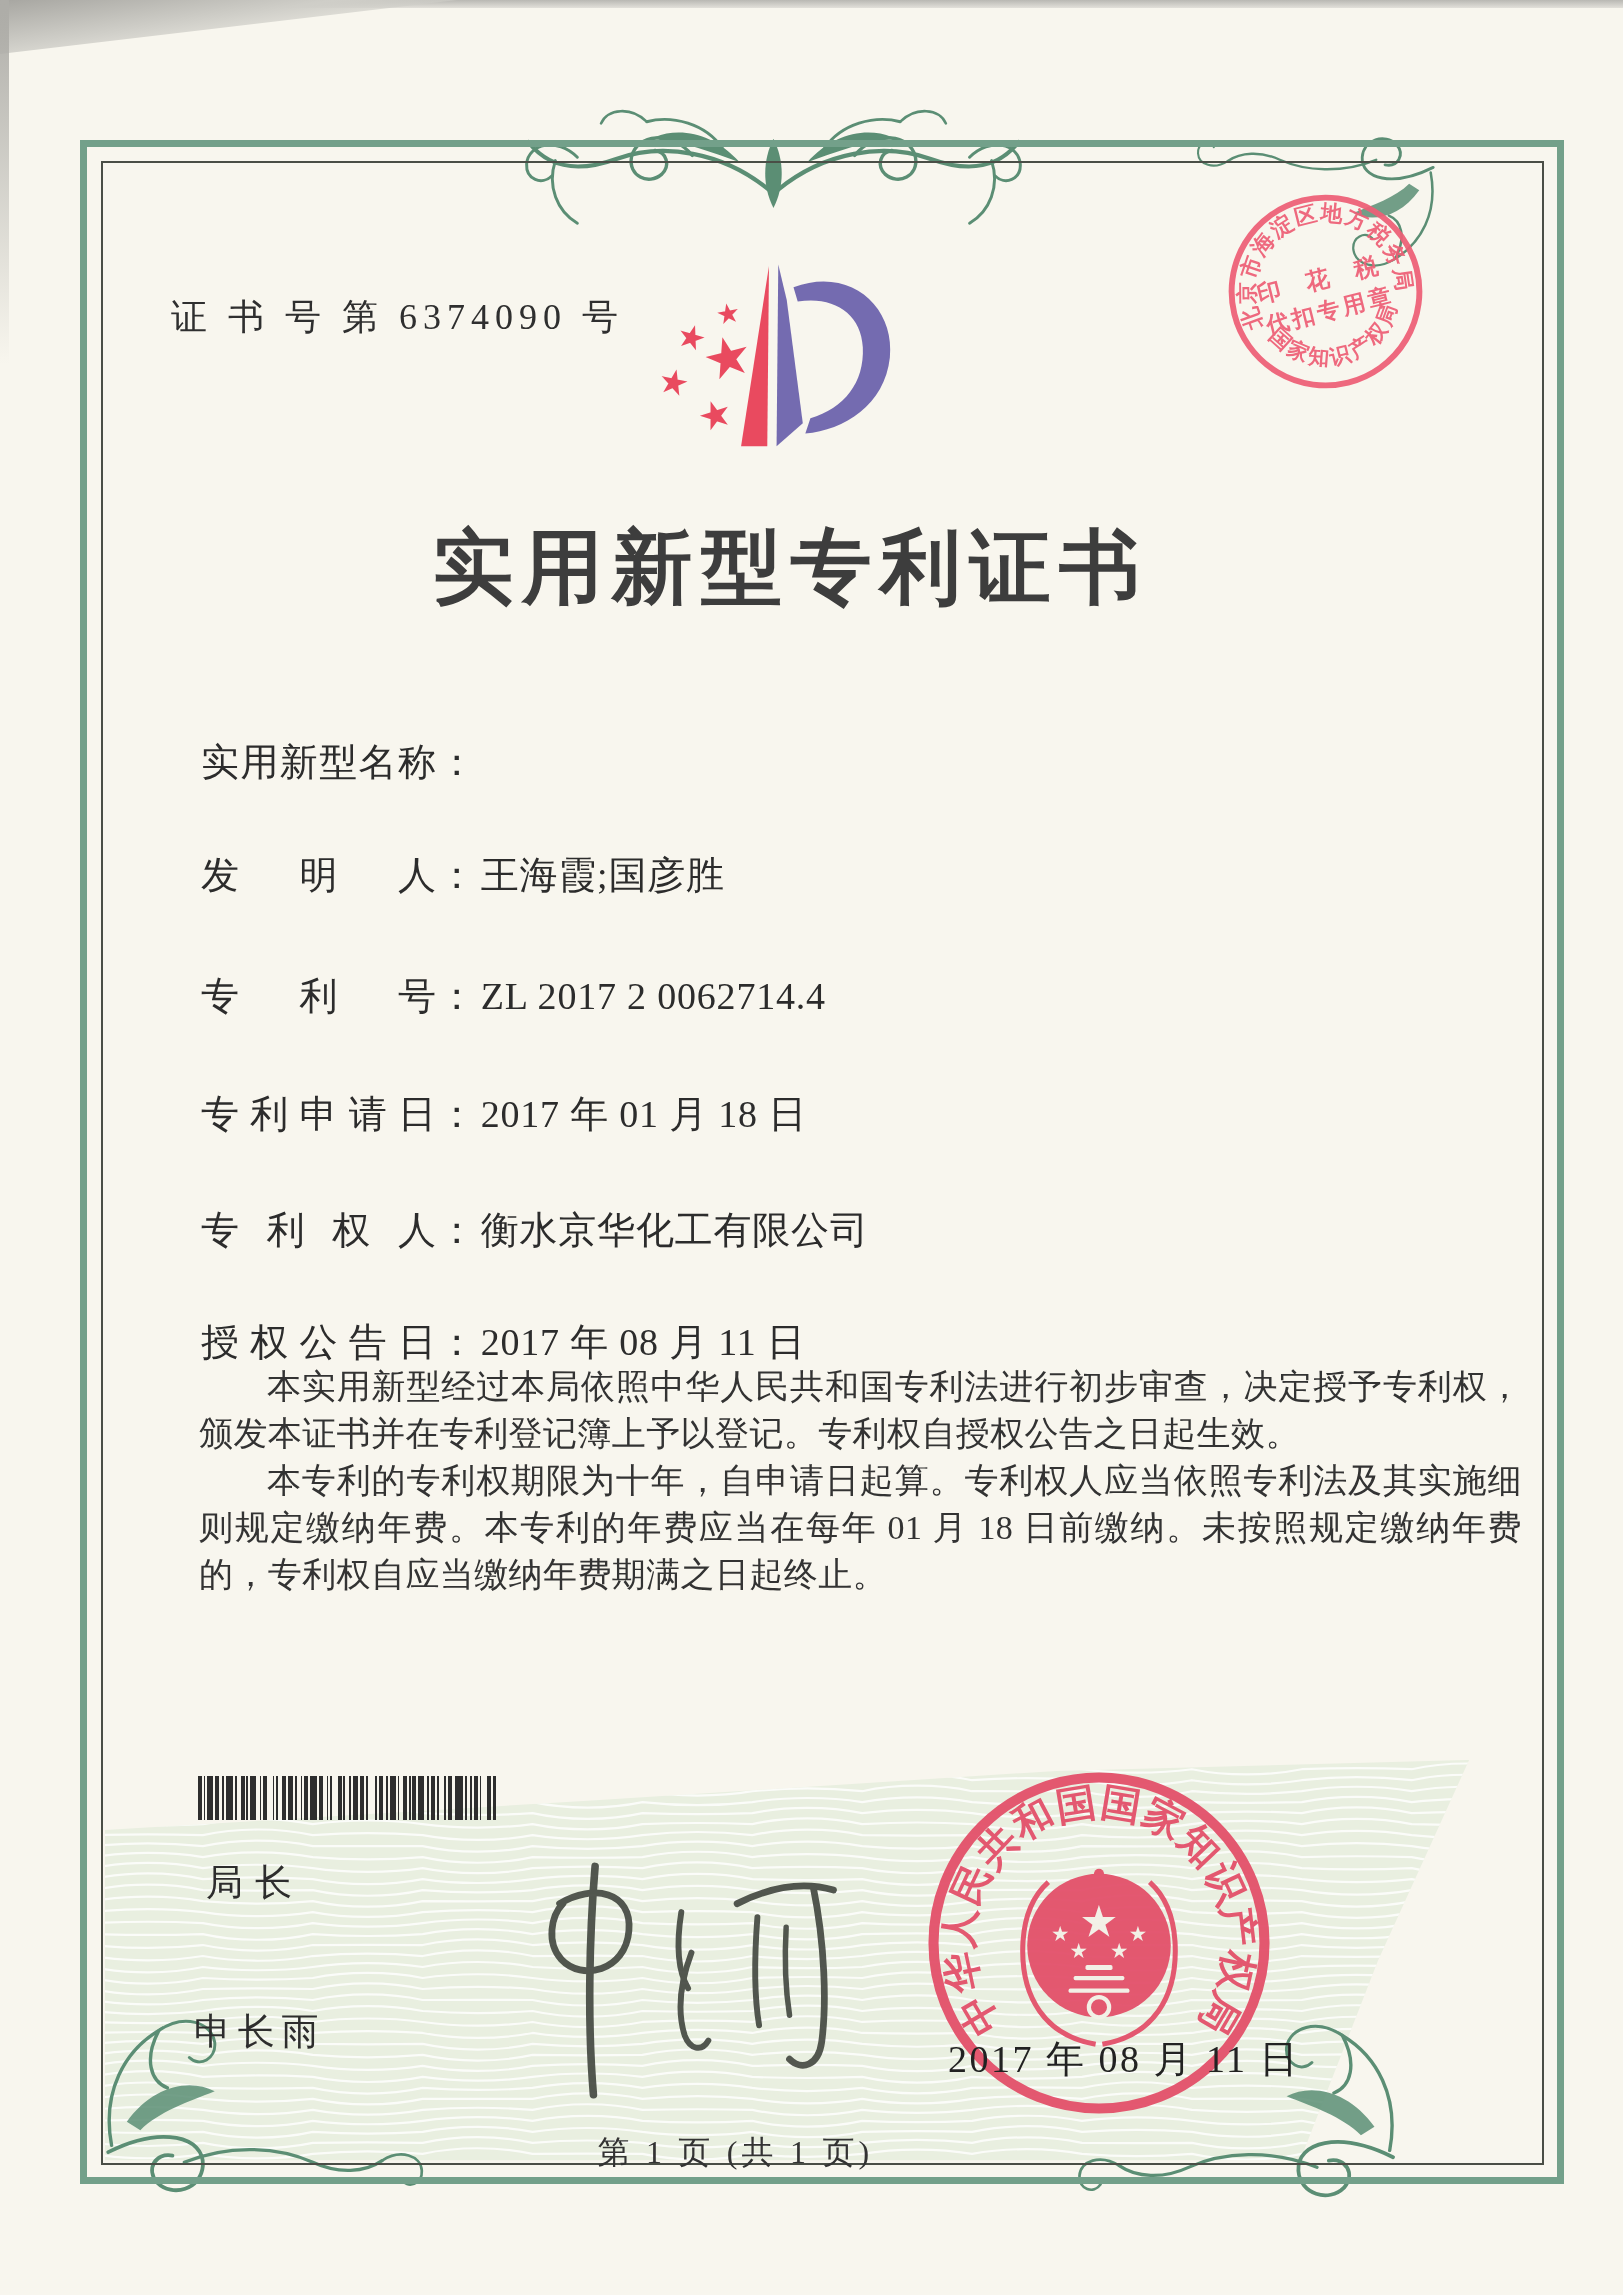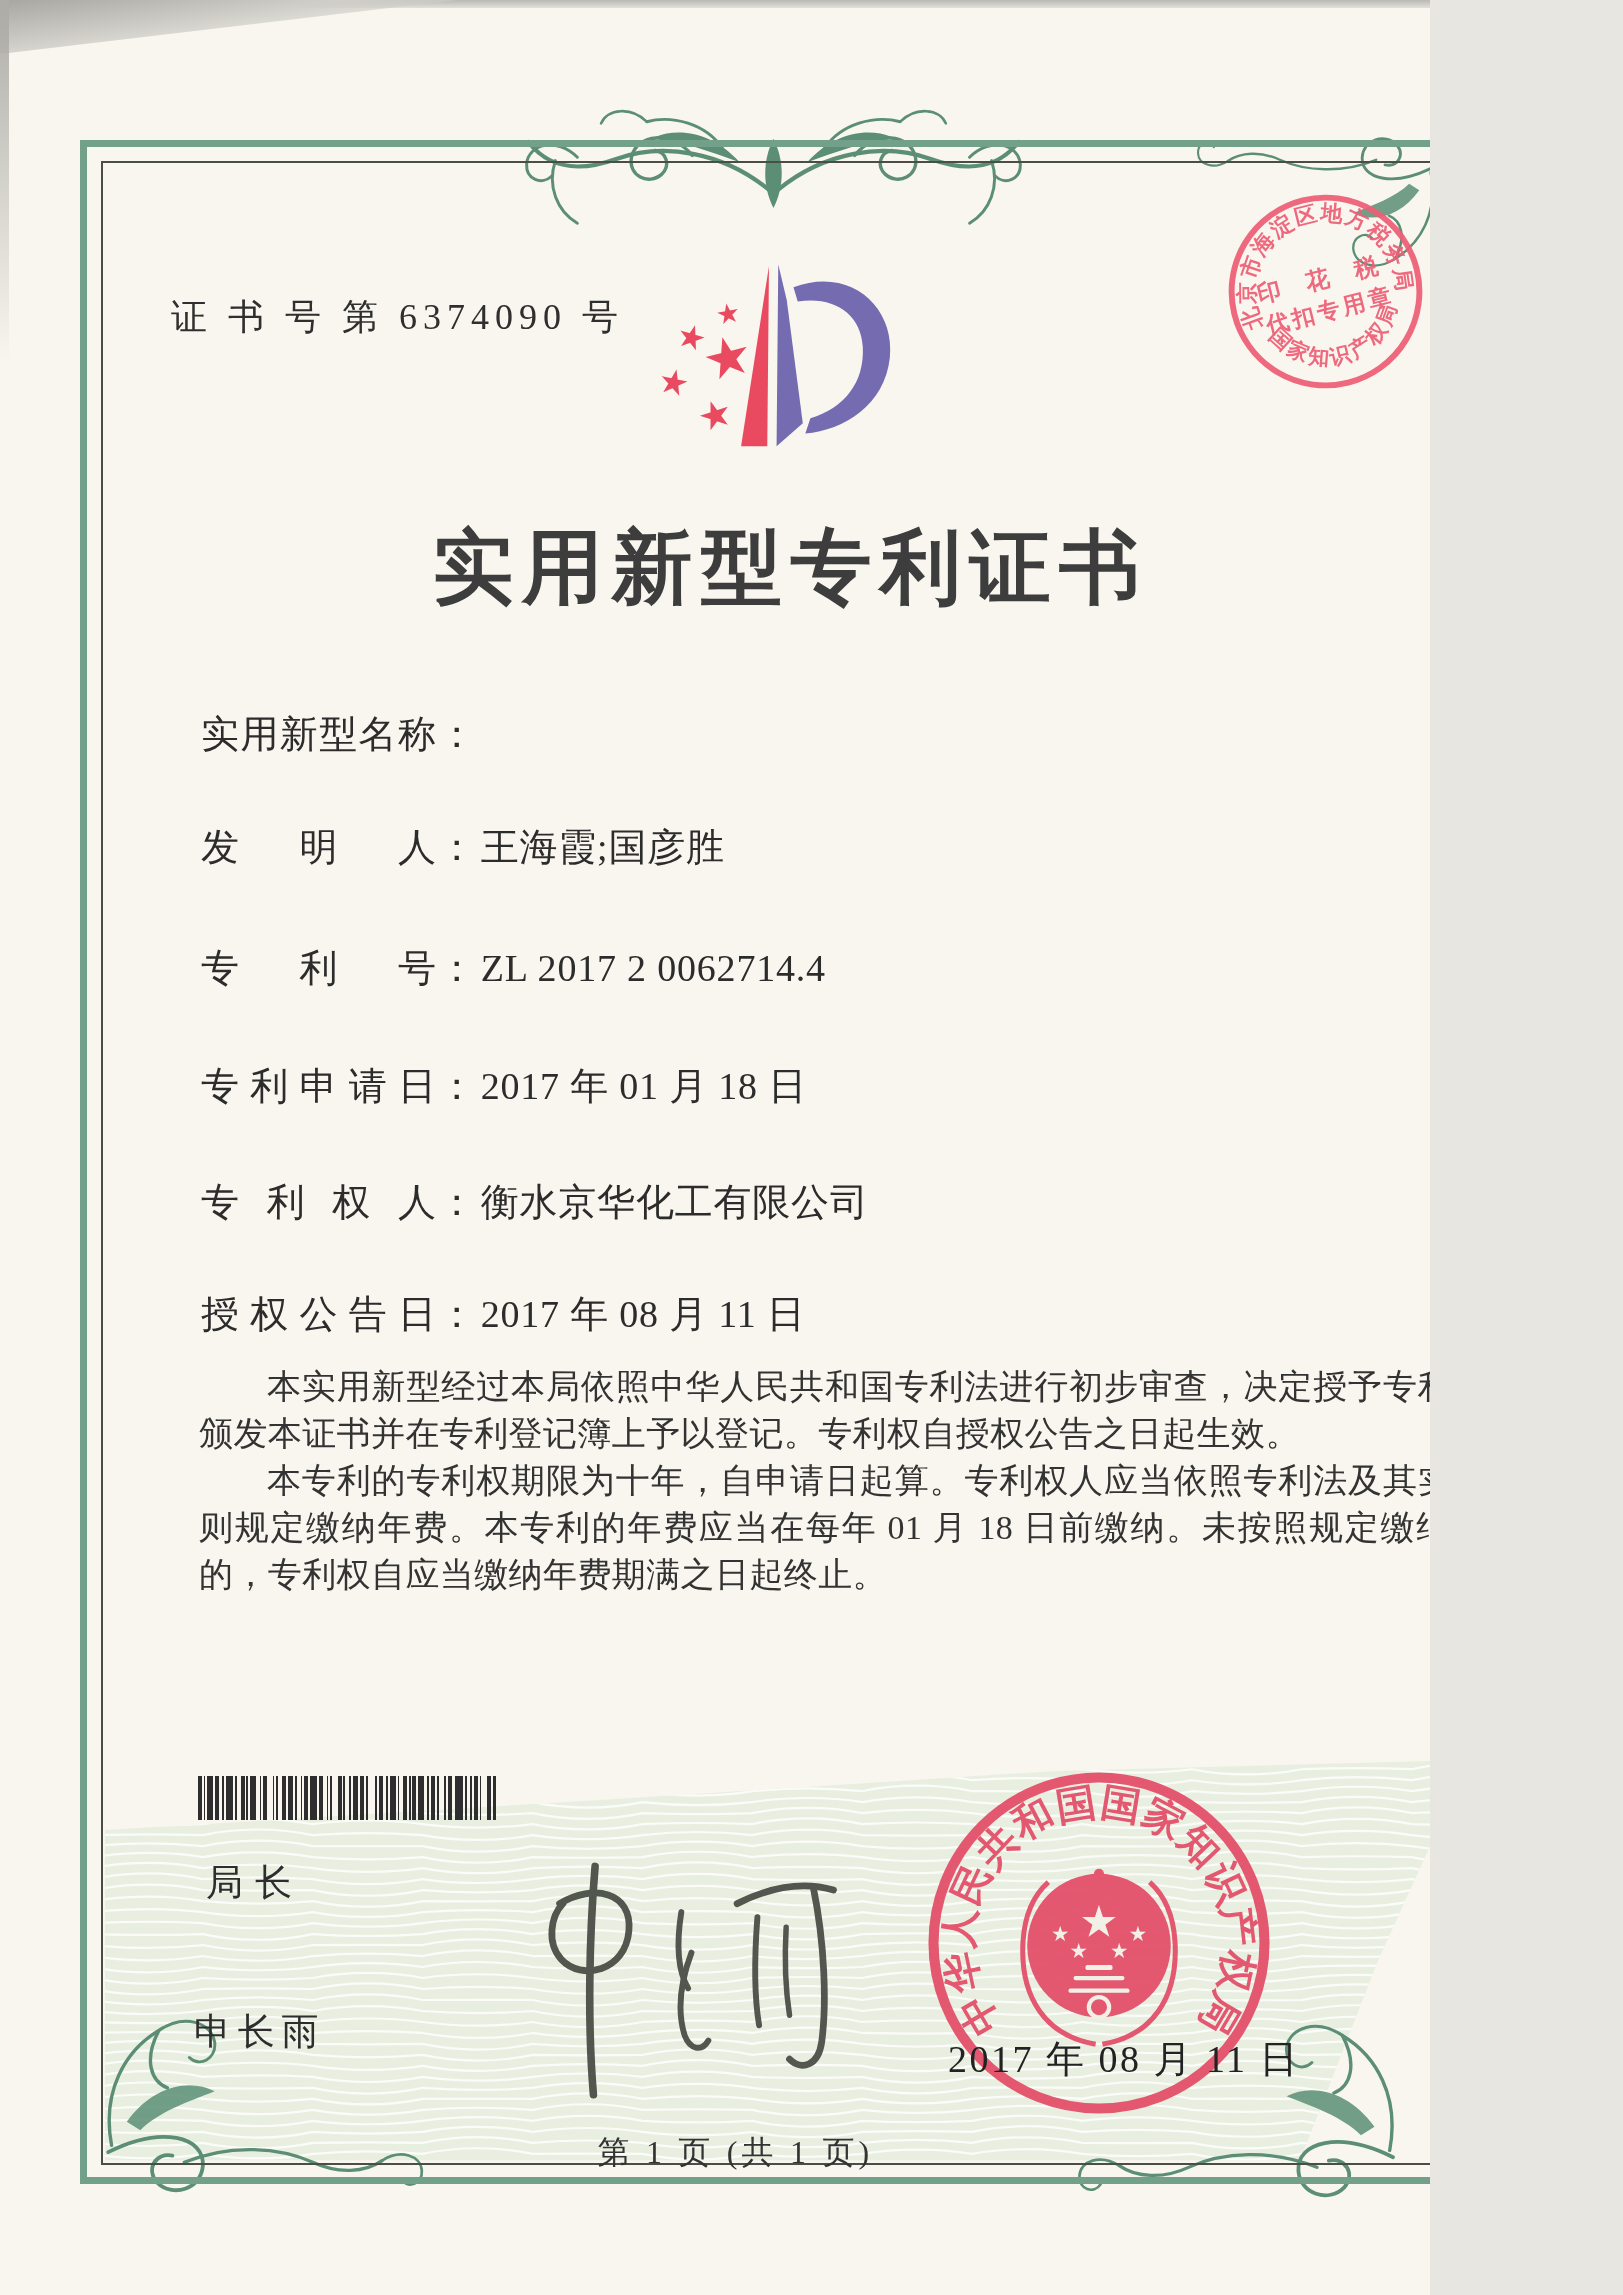--- a/index.html
+++ b/index.html
@@ -1,34 +1,34 @@
 <!DOCTYPE html>
 <html style="font-size:13.5px"><head>
 <meta charset="utf-8">
 <style>
   html,body{margin:0;padding:0;}
   body{width:1623px;height:2295px;background:#e8e6e0;font-family:"Liberation Serif","DejaVu Serif",serif;}
-  .page{position:relative;width:1430px;height:2295px;background:#f8f6ee;overflow:hidden;}
+  .page{position:relative;width:1623px;height:2295px;background:#f8f6ee;overflow:hidden;}
   
   .scan-top{position:absolute;top:0;left:0;width:100%;height:7.6px;background:linear-gradient(#b9b8b3,#e2e0da);}
   .scan-corner{position:absolute;top:0;left:0;width:457px;height:54px;
     background:linear-gradient(172deg,#a7a6a1 0%,#cfcec8 40%,rgba(207,206,200,0) 78%);
     clip-path:polygon(0 0,100% 0,0 100%);}
   .scan-left{position:absolute;top:0;left:0;width:8.5px;height:364px;background:linear-gradient(#aeada8,rgba(174,173,168,0));}
   
   .frame-outer{position:absolute;left:80px;top:140px;width:1484px;height:2044px;border:7.6px solid #73a08a;box-sizing:border-box;}
   .frame-inner{position:absolute;left:101px;top:161px;width:1443px;height:2004px;border:2.5px solid #4a4e46;box-sizing:border-box;}
   .deco{position:absolute;left:0;top:0;pointer-events:none;}
   .orn{stroke:#5b8e74;fill:none;stroke-linecap:round;}
   .ornf{fill:#5b8e74;stroke:none;}
   
   .certnum{position:absolute;left:171px;top:293px;font-size:36px;letter-spacing:6px;color:#2f2f2f;}
   .title{position:absolute;left:0;top:514px;width:1581px;text-align:center;font-size:81px;font-weight:700;
     letter-spacing:8.5px;color:#3d3d3d;}
-  .row{position:absolute;left:201px;display:flex;align-items:baseline;font-size:38px;color:#2c2c2c;}
+  .row{position:absolute;left:201px;display:flex;align-items:baseline;font-size:38px;color:#2c2c2c;margin-top:28px;}
   .row .lbl{display:inline-block;width:235px;text-align:justify;text-align-last:justify;}
   .row .col{margin:0 5px 0 1.7px;}
   .row .val{letter-spacing:0.8px;white-space:nowrap;}
   .paras{position:absolute;left:199px;top:1363px;width:1323px;font-size:34px;line-height:47px;color:#333;
     letter-spacing:0.4px;text-align:justify;}
   .paras p{margin:0;text-indent:2em;}
   .barcode{position:absolute;left:198px;top:1776px;width:399px;height:44px;display:flex;align-items:stretch;}
   .barcode span{display:block;height:100%;}
   .director-label{position:absolute;left:206px;top:1858px;font-size:37px;letter-spacing:12px;color:#2d2d2d;}
   .director-name{position:absolute;left:194px;top:2007px;font-size:37px;letter-spacing:6.8px;color:#2d2d2d;}

